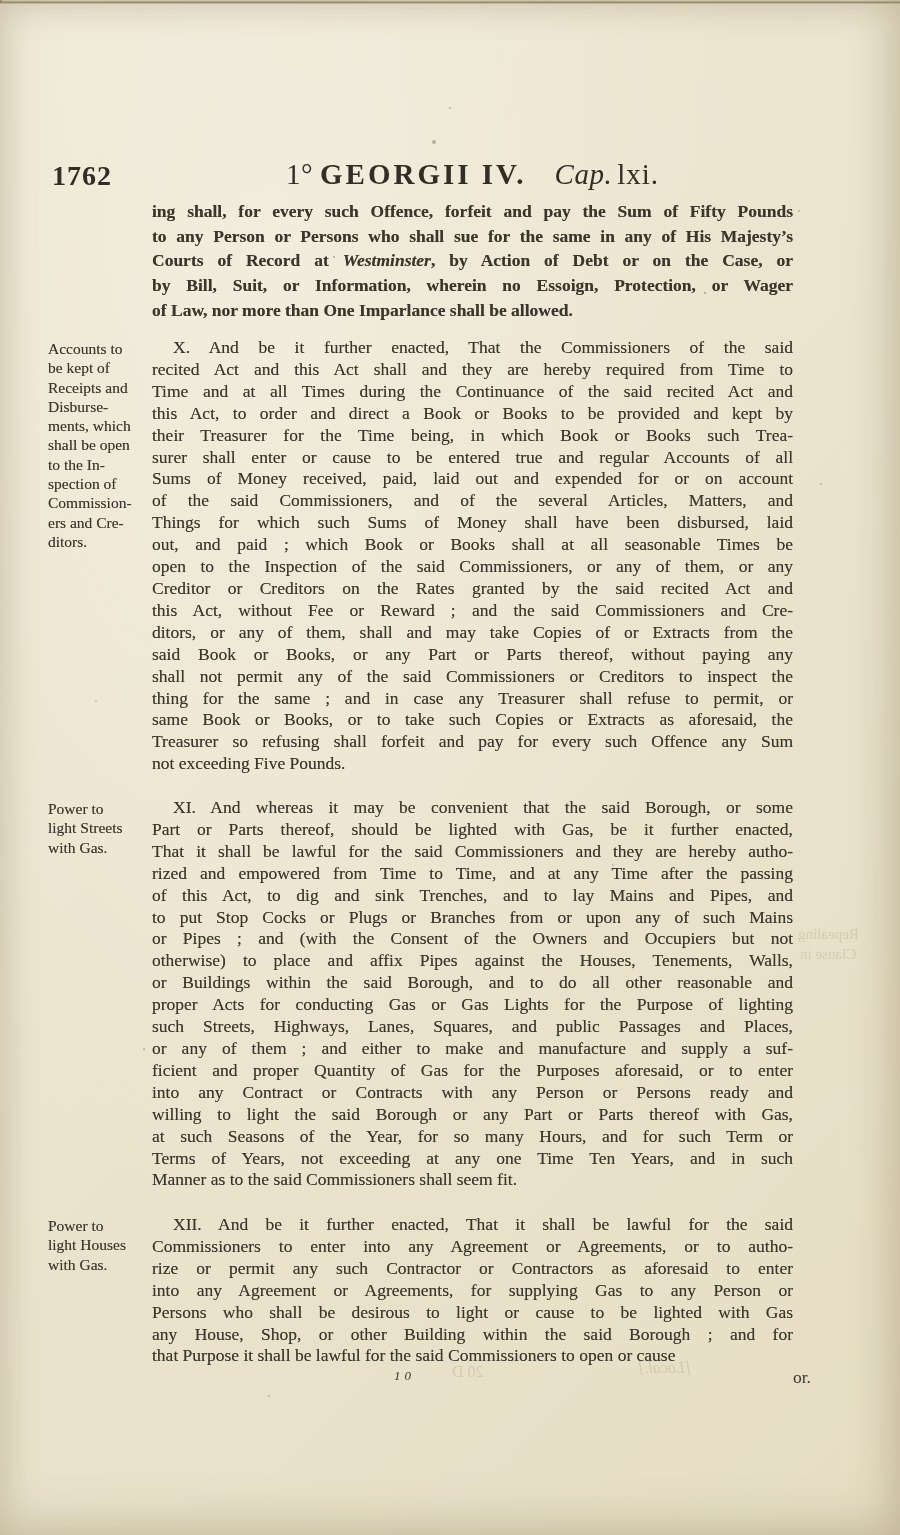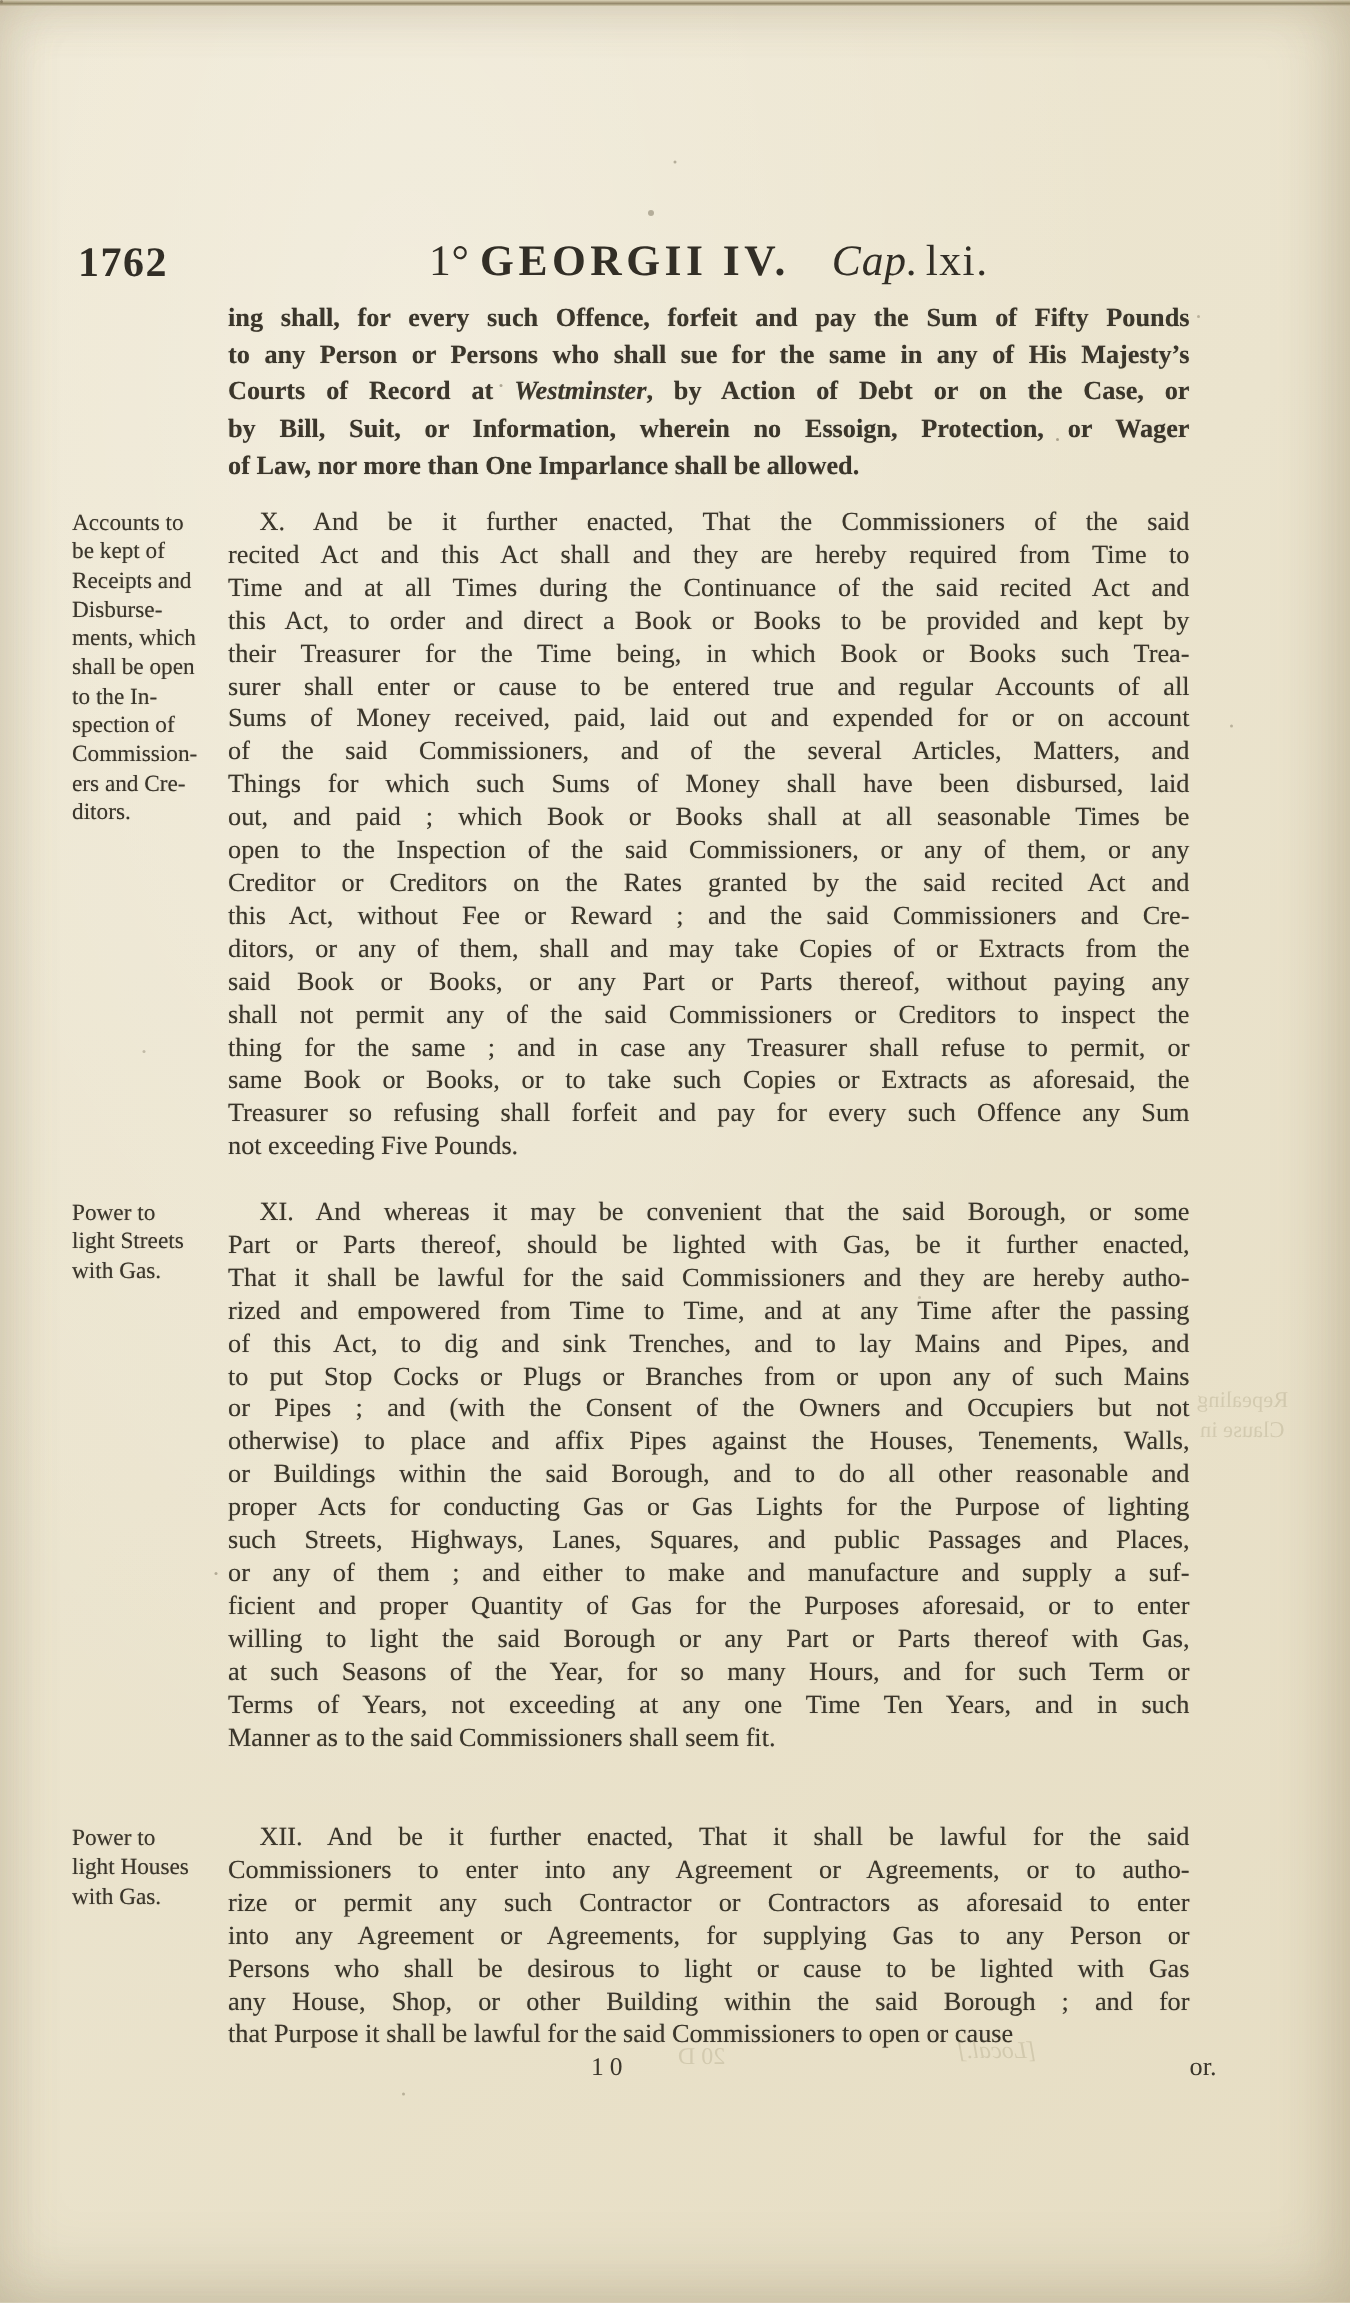--- a/index.html
+++ b/index.html
@@ -37,21 +37,21 @@
   .block{position:absolute;left:0;width:900px;}
   .body-text{margin-left:152px;width:641px;
     text-shadow:0 0 0.5px rgba(59,54,43,.55);}
   .tline{font-size:17.5px;line-height:21.9px;text-align:justify;text-align-last:justify;}
   .tlast{text-align-last:left;}
   .intro .tline{line-height:24.7px;font-weight:bold;}
   .act .body-text .tline:first-child{text-indent:21px;}
   .margin-note{position:absolute;left:48px;top:2px;width:102px;
     text-shadow:0 0 0.5px rgba(59,54,43,.5);}
   .margin-note .tline{font-size:15.5px;line-height:19.3px;text-align:left;text-align-last:left;}
-  .sig{position:absolute;left:394px;top:1368px;font-size:17px;letter-spacing:4px;}
+  .sig{position:absolute;left:394px;top:1368px;font-size:13px;letter-spacing:4px;font-style:italic;}
   .catchword{position:absolute;left:793px;top:1367px;font-size:17.5px;}
   .ghost{position:absolute;transform:scaleX(-1);opacity:.26;color:#968c6a;
     font-size:16px;white-space:nowrap;}
 </style>
 </head>
 <body>
 
 <div class="page">
   <div class="top-edge"></div>
   <div class="speckles"></div>
@@ -123,20 +123,21 @@
         <div class="tline">rized and empowered from Time to Time, and at any Time after the passing</div>
         <div class="tline">of this Act, to dig and sink Trenches, and to lay Mains and Pipes, and</div>
         <div class="tline">to put Stop Cocks or Plugs or Branches from or upon any of such Mains</div>
         <div class="tline">or Pipes ; and (with the Consent of the Owners and Occupiers but not</div>
         <div class="tline">otherwise) to place and affix Pipes against the Houses, Tenements, Walls,</div>
         <div class="tline">or Buildings within the said Borough, and to do all other reasonable and</div>
         <div class="tline">proper Acts for conducting Gas or Gas Lights for the Purpose of lighting</div>
         <div class="tline">such Streets, Highways, Lanes, Squares, and public Passages and Places,</div>
         <div class="tline">or any of them ; and either to make and manufacture and supply a suf-</div>
         <div class="tline">ficient and proper Quantity of Gas for the Purposes aforesaid, or to enter</div>
+        <div class="tline">into any Contract or Contracts with any Person or Persons ready and</div>
         <div class="tline">willing to light the said Borough or any Part or Parts thereof with Gas,</div>
         <div class="tline">at such Seasons of the Year, for so many Hours, and for such Term or</div>
         <div class="tline">Terms of Years, not exceeding at any one Time Ten Years, and in such</div>
         <div class="tline tlast">Manner as to the said Commissioners shall seem fit.</div>
       </div>
   </div>
 
   <div class="block act" style="top:1214px">
     <div class="margin-note">
         <div class="tline">Power to</div>

